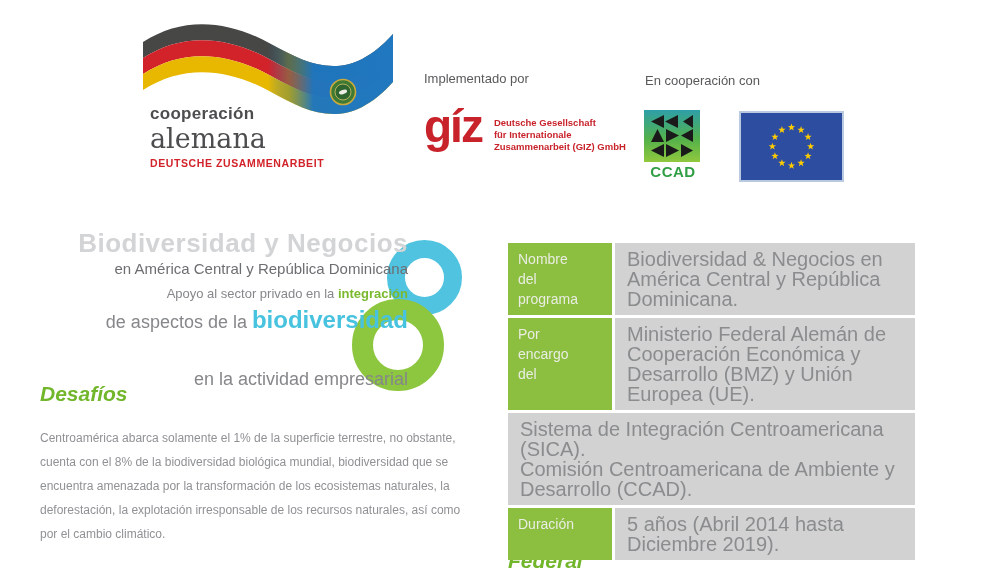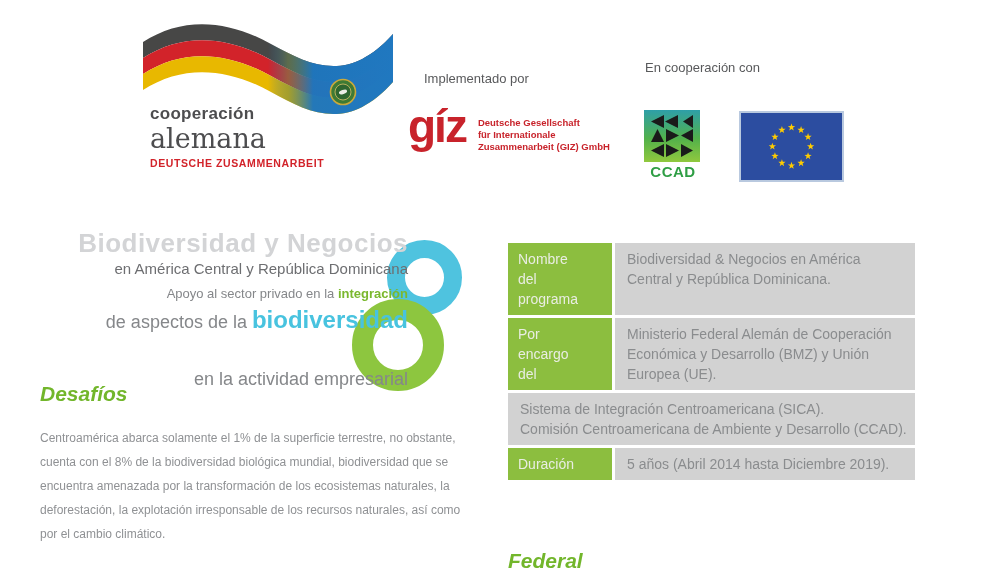--- a/index.html
+++ b/index.html
@@ -11,23 +11,23 @@
   }
   .abs { position: absolute; }
 
   
   .wordmark { left:150px; top:104px; }
   .wm-coop { display:block; font-size:17px; font-weight:bold; color:#4D4D4F; letter-spacing:.3px; }
   .wm-alemana { display:block; font-family:"DejaVu Serif", serif; font-size:27px; color:#4D4D4F; line-height:30px; }
   .wm-dz { display:block; font-size:10.5px; font-weight:bold; color:#D2232A; letter-spacing:.6px; margin-top:3px; }
 
   .impl-label { left:424px; top:71px; font-size:13px; color:#58595B; }
-  .coop-label { left:645px; top:60px; font-size:13px; color:#58595B; }
+  .coop-label { left:645px; top:73px; font-size:13px; color:#58595B; }
 
-  .giz-block { left:408px; top:100px; display:flex; }
+  .giz-block { left:424px; top:100px; display:flex; }
   .giz-word { font-size:46px; font-weight:bold; color:#C8232B; letter-spacing:-2px; line-height:52px; }
   .giz-desc { margin-left:12px; margin-top:17px; font-size:9.5px; font-weight:bold; color:#C8232B; line-height:12px; }
 
   .ccad-block { left:644px; top:110px; width:58px; text-align:center; }
   .ccad-square { width:56px; height:52px; background:linear-gradient(180deg,#2E9FA8 0%,#52B14B 55%,#90C83E 100%); display:flex; align-items:center; justify-content:center; }
   .ccad-label { font-size:15px; font-weight:bold; color:#2F9E45; letter-spacing:.5px; margin-top:1px; display:block; }
 
   .eu-flag { left:739px; top:111px; width:105px; height:71px; background:#2C4DA0; border:2px solid #B9C9DF; }
 
   
@@ -46,21 +46,21 @@
 
   
   .section-h { font-size:21px; font-weight:bold; font-style:italic; color:#72B62B; }
   .desafios-h { left:40px; top:382px; }
   .desafios-p { left:40px; top:426px; width:437px; font-size:12px; line-height:24px; color:#8F9194; }
 
   
   .ptable { left:508px; top:243px; width:407px; z-index:3; }
   .prow { display:flex; margin-bottom:3px; }
   .pcell-label { width:104px; background:#8CBE3F; color:#E9EDE2; font-size:14px; line-height:20px; padding:6px 26px 6px 10px; margin-right:3px; flex-shrink:0; }
-  .pcell-value { flex:1; background:#D2D2D2; color:#8A8C8E; font-size:14px; line-height:20px; padding:6px 8px 6px 12px; white-space:pre-line; }
+  .pcell-value { flex:1; background:#D2D2D2; color:#8A8C8E; font-size:20px; line-height:20px; padding:6px 8px 6px 12px; white-space:pre-line; }
 
   .enfoque-h { left:508px; top:549px; }
 </style>
 </head>
 <body>
 
 <div class="page">
 
   <svg class="abs" style="left:143px; top:20px;" width="250" height="112" viewBox="0 0 250 112">
     <defs>

